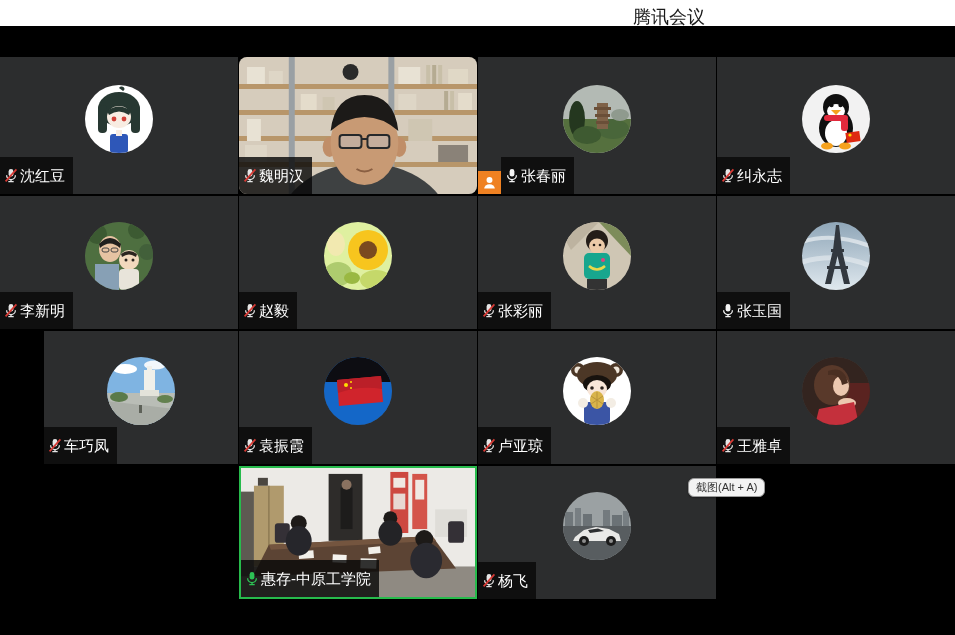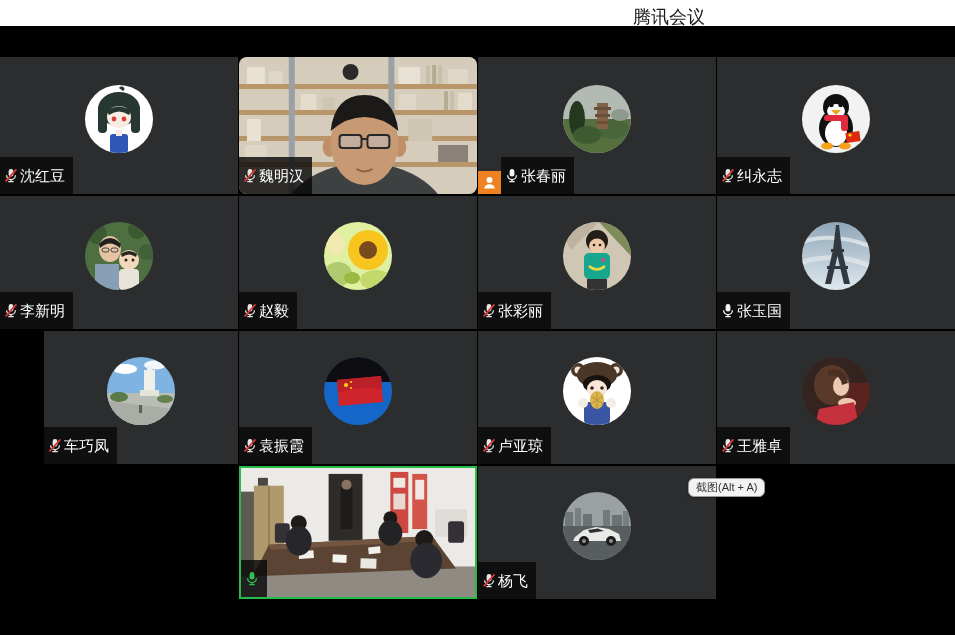--- a/index.html
+++ b/index.html
@@ -468,20 +468,21 @@
         </div>
 
     <div class="name-label">
       <svg class="mic mic-speaking" viewBox="0 0 14 15">
         <rect class="body" x="4.6" y="1" width="4.8" height="7.6" rx="2.4"></rect>
         <path class="frame" d="M2.6 7.3a4.4 4.4 0 0 0 8.8 0" fill="none" stroke-width="1.3"></path>
         <line class="frame" x1="7" y1="12" x2="7" y2="13.1" stroke-width="1.3"></line>
         <line class="frame" x1="4.3" y1="13.6" x2="9.7" y2="13.6" stroke-width="1.3"></line>
 
       </svg>
+      <span>惠存-中原工学院</span>
     </div>
   </div>
       <div class="tile" style="grid-area: 4 / 3;">
 
     <div class="avatar">
           <svg viewBox="0 0 68 68">
             <rect width="68" height="68" fill="#9ba1a3"></rect>
       <rect x="2" y="20" width="8" height="14" fill="#70777b"></rect>
       <rect x="12" y="16" width="6" height="18" fill="#787f83"></rect>
       <rect x="20" y="22" width="9" height="12" fill="#6b7276"></rect>

